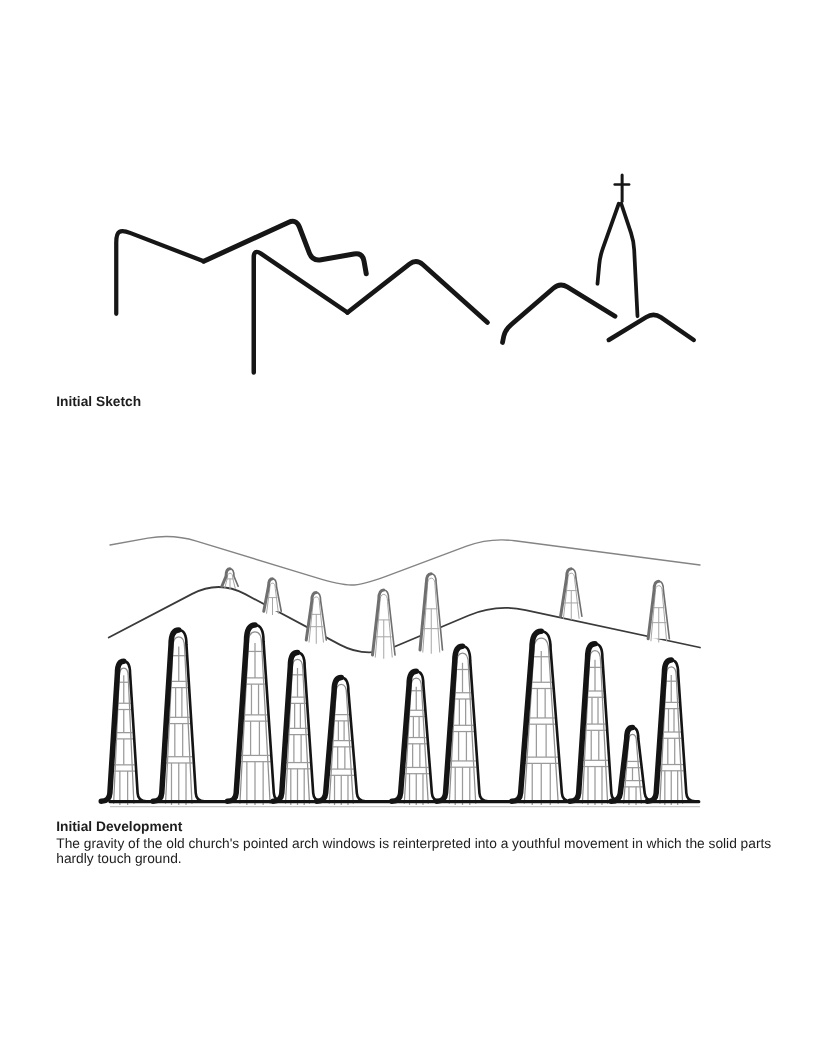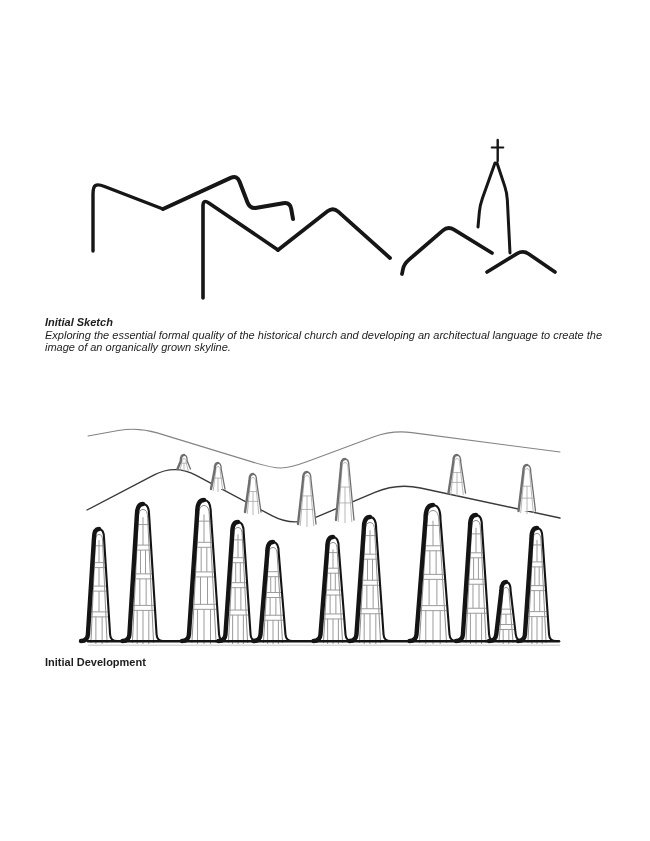--- a/index.html
+++ b/index.html
@@ -6,21 +6,21 @@
   body {
     width: 650px; height: 841px; position: relative; overflow: hidden;
     font-family: "Liberation Sans", sans-serif;
   }
   .page { position: absolute; inset: 0; background: #ffffff; }
   figure.fig { position: absolute; margin: 0; padding: 0; }
   #fig-sketch { left: 60px; top: 130px; width: 520px; height: 185px; }
   #fig-facade { left: 60px; top: 412px; width: 520px; height: 242px; }
   svg { display: block; width: 100%; height: 100%; overflow: visible; }
   .caption { position: absolute; left: 45px; width: 580px; color: #1d1d1d; }
-  #caption-initial { top: 316px; font-style: italic; }
+  #caption-initial { top: 316px; }
   #caption-facade  { top: 656px; }
   .caption h3 { margin: 0; font-size: 11px; line-height: 13px; font-weight: bold; }
   .caption p  { margin: 0; font-size: 11px; line-height: 12.2px; }
 </style>
 </head>
 <body>
 
 <div class="page">
 
   <figure class="fig" id="fig-sketch">
@@ -33,21 +33,20 @@
         <path d="M478 227 L479.36624977770236 211.97125244527393 Q480 205 482.3543547789871 198.40780661883613 L495 163" fill="none" stroke="#161616" stroke-width="3" stroke-linecap="round" stroke-linejoin="round"></path>
         <path d="M497 163 L504.7864056378821 186.3592169136464 Q507 193 507.34956331860724 199.9912663721449 L510 253" fill="none" stroke="#161616" stroke-width="3" stroke-linecap="round" stroke-linejoin="round"></path>
         <path d="M497.7 140 L497.7 161" fill="none" stroke="#161616" stroke-width="2.4" stroke-linecap="round" stroke-linejoin="round"></path>
         <path d="M491.7 147.5 L503.3 147.5" fill="none" stroke="#161616" stroke-width="2" stroke-linecap="round" stroke-linejoin="round"></path>
         <path d="M487 272 L517.0270271644363 253.65015006617782 Q523 250 528.7682934693955 253.96570176020947 L555 272" fill="none" stroke="#161616" stroke-width="3.6" stroke-linecap="round" stroke-linejoin="round"></path>
       </svg>
   </figure>
 
   <section class="caption" id="caption-initial">
     <h3>Initial Sketch</h3>
-    <p>Exploring the essential formal quality of the historical church and developing an architectual language to create the image of an organically grown skyline.</p>
   </section>
 
   <figure class="fig" id="fig-facade">
     <svg id="facade-svg" viewBox="60 412 520 242">
         <path d="M88 436 L118.31633352052609 430.5430599663053 Q138 427 157.12481417125653 432.85162224642926 L252.87518582874347 462.14837775357074 Q272 468 281 468 L281 468 Q290 468 308.74164229665297 461.017819536541 L373.25835770334703 436.982180463459 Q392 430 411.83068922644304 432.5968759701295 L560 452" fill="none" stroke="#848484" stroke-width="1.1" stroke-linecap="round"></path>
         <path d="M87 510 L153.73058934491593 475.1181010242485 Q175 464 196.17150191067577 475.30342898620825 L271.8284980893242 515.6965710137918 Q293 527 315.1032140256454 517.6486402199192 L374.8967859743546 492.35135978008077 Q397 483 420.4651491765147 488.0385289642823 L560 518" fill="none" stroke="#3a3a3a" stroke-width="1.4" stroke-linecap="round"></path>
         <path d="M 177.5 469 L 180.8 461.08 Q 180.8 455 184 455 L 184 455 Q 187.2 455 187.2 461.08 L 190.5 469 Z" fill="#ffffff" stroke="none"></path>
         <path d="M 179.7 471 L 181.8 462.7 Q 181.8 458.52 184 458.52 Q 186.2 458.52 186.2 462.7 L 188.3 471" fill="none" stroke="#a6a6a6" stroke-width="0.8"></path>
         <line x1="180.95" y1="463.12" x2="187.05" y2="463.12" stroke="#a6a6a6" stroke-width="0.8"></line>
         <line x1="184" y1="463.12" x2="184" y2="472" stroke="#a6a6a6" stroke-width="0.8"></line>
@@ -295,15 +294,16 @@
         <line x1="542.1351535836177" y1="616.62" x2="542.1351535836177" y2="644" stroke="#9b9b9b" stroke-width="1"></line>
         <path d="M 518 641 Q 524.5 641 524.9436860068259 634.5 L 531.5 538.45 Q 531.5 528 537 528" fill="none" stroke="#141414" stroke-width="4.4" stroke-linecap="round"></path>
         <path d="M 537 528 Q 542.5 528 542.5 538.45 L 549.0563139931741 634.5 Q 549.5 641 556 641" fill="none" stroke="#141414" stroke-width="2.1" stroke-linecap="round"></path>
         <line x1="88" y1="645.2" x2="560" y2="645.2" stroke="#c6c6c6" stroke-width="1"></line>
         <line x1="88" y1="641.3" x2="559" y2="641.3" stroke="#141414" stroke-width="2.6" stroke-linecap="round"></line>
       </svg>
   </figure>
 
   <section class="caption" id="caption-facade">
     <h3>Initial Development</h3>
+    <p>The gravity of the old church's pointed arch windows is reinterpreted into a youthful movement in which the solid parts hardly touch ground.</p>
   </section>
 
 </div>
 
 </body></html>

